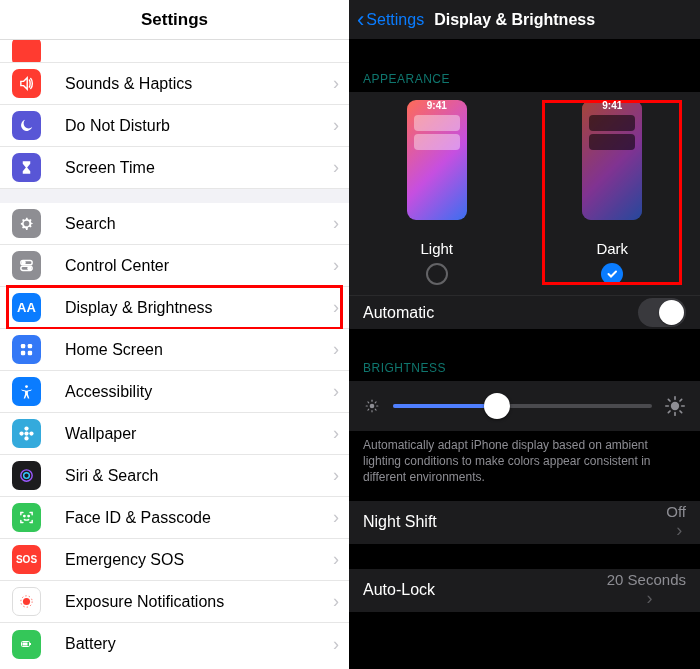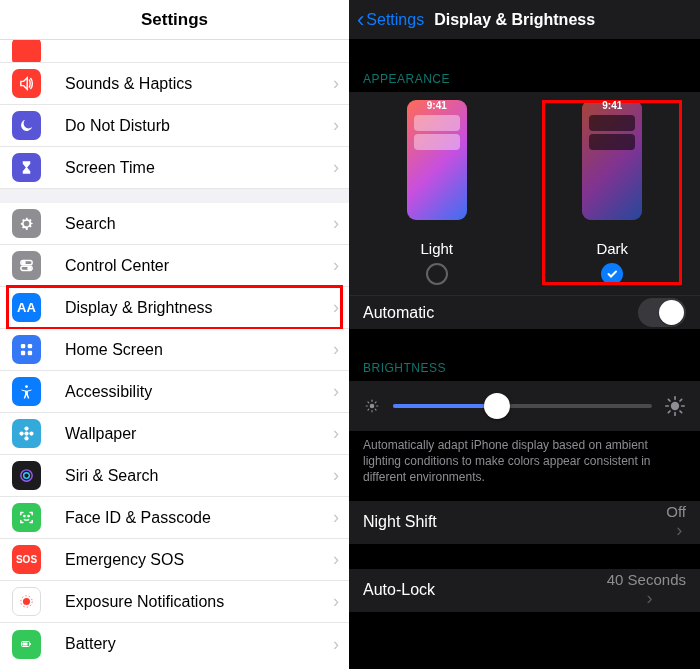--- a/index.html
+++ b/index.html
@@ -419,17 +419,17 @@
       <span>Off</span>
       <span class="chev">›</span>
     </span>
   </div>
 
   <div class="gap-dark"></div>
 
   <div class="tap-row">
     <span class="dark-row-lbl">Auto-Lock</span>
     <span class="tap-val">
-      <span>40 Seconds</span>
+      <span>20 Seconds</span>
       <span class="chev">›</span>
     </span>
   </div>
 </div>
 
 </body></html>

